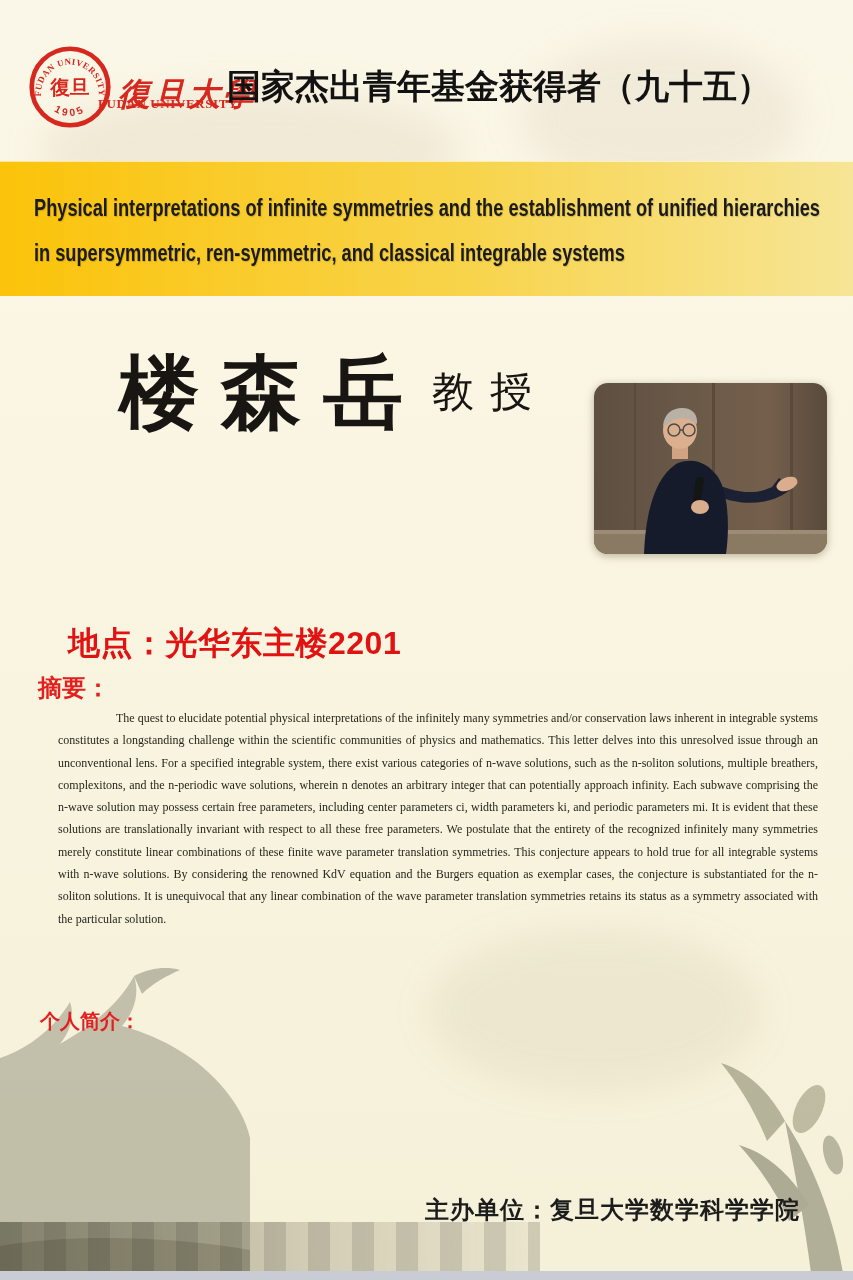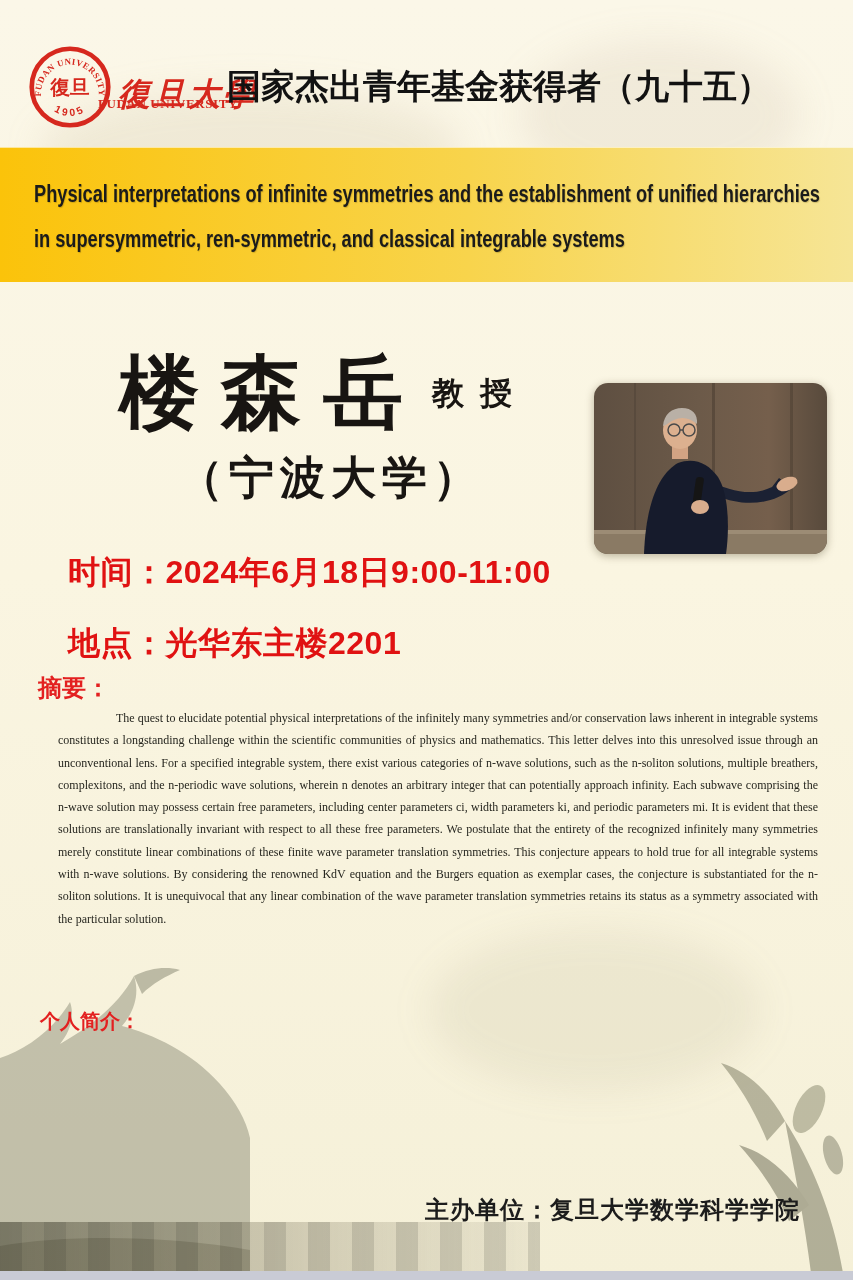--- a/index.html
+++ b/index.html
@@ -26,32 +26,32 @@
   .seal { position:absolute; left:28px; top:45px; width:84px; height:84px; }
   .seal-arc { letter-spacing:0.5px; font-weight:bold; font-family:"Liberation Serif", serif; }
   .logo-calli { position:absolute; left:118px; top:52px; font-family:"DejaVu Serif", serif;
     font-weight:bold; font-style:italic; font-size:32px; letter-spacing:3px; color:#D6281E;margin-top:21px; }
   .logo-latin { position:absolute; left:98px; top:96px; font-family:"Liberation Serif", serif;
     font-weight:bold; font-size:13px; letter-spacing:0.6px; color:#D6281E; }
   .forum-title { position:absolute; left:227px; top:64px; font-size:34px; font-weight:800;
     color:#121212; letter-spacing:0px; white-space:nowrap; }
 
   
-  .banner { position:absolute; left:0; top:147px; width:853px; height:135px;
+  .banner { position:absolute; left:0; top:161px; width:853px; height:135px;
     background:linear-gradient(90deg,#FBC30A 0%, #F8D44C 55%, #F6E596 100%);
     box-shadow:0 1px 0 rgba(255,255,255,0.6) inset; }
   .banner-text { position:absolute; left:34px; top:24px; width:1065px; font-size:24.5px;
     font-weight:bold; color:#1b1b1b; line-height:45px; transform:scaleX(0.743);
     transform-origin:0 0; text-shadow:1px 1px 1px rgba(90,70,0,0.25); }
 
   
   .speaker-name { position:absolute; left:119px; top:340px; font-family:"DejaVu Serif", serif;
     font-weight:bold; font-size:80px; letter-spacing:22px; color:#181512; }
-  .speaker-title { position:absolute; left:432px; top:372px; font-family:"DejaVu Serif", serif;
-    font-weight:bold; font-size:32px; letter-spacing:16px; color:#181512; }
+  .speaker-title { position:absolute; left:432px; top:364px; font-family:"DejaVu Serif", serif;
+    font-weight:normal; font-size:42px; letter-spacing:16px; color:#181512; }
   .speaker-affil { position:absolute; left:178px; top:448px; font-family:"DejaVu Serif", serif;
     font-weight:bold; font-size:45px; letter-spacing:6px; color:#181512; }
   .photo { position:absolute; left:594px; top:383px; width:233px; height:171px;
     border-radius:14px; overflow:hidden; box-shadow:0 2px 8px rgba(60,50,20,0.35); }
   .photo svg { display:block; width:100%; height:100%; }
 
   
   .info-line { position:absolute; left:68px; white-space:nowrap; font-size:32px;
     font-weight:900; color:#E01212; letter-spacing:0.5px; }
   .info-time { top:551px; }
@@ -111,21 +111,20 @@
   <div class="logo-calli">復旦大學</div>
   <div class="logo-latin">FUDAN UNIVERSITY</div>
   <div class="forum-title">国家杰出青年基金获得者（九十五）</div>
 
   <div class="banner">
     <div class="banner-text">Physical interpretations of infinite symmetries and the establishment of unified hierarchies in supersymmetric, ren-symmetric, and classical integrable systems</div>
   </div>
 
   <div class="speaker-name">楼森岳</div>
   <div class="speaker-title">教授</div>
-  <div class="speaker-affil">（宁波大学）</div>
 
   <div class="photo">
     <svg viewBox="0 0 233 171" preserveAspectRatio="none" aria-hidden="true">
       <defs>
         <linearGradient id="wood" x1="0" y1="0" x2="1" y2="0">
           <stop offset="0" stop-color="#5E4F41"></stop>
             <stop offset="0.45" stop-color="#6C5A49"></stop>
           <stop offset="0.75" stop-color="#755F4C"></stop>
             <stop offset="1" stop-color="#584A3C"></stop>
         </linearGradient>
@@ -147,23 +146,20 @@
 
       <rect x="78" y="60" width="16" height="16" fill="#D2A383"></rect>
       <ellipse cx="86" cy="47" rx="17" ry="19" fill="#DCB08F"></ellipse>
       <path d="M69,43 C70,31 78,25 88,25 C98,25 104,31 103,41 C96,35 88,33 80,37 C74,40 71,43 69,43 Z" fill="#B9B0A6"></path>
       <circle cx="80" cy="47" r="6" fill="none" stroke="#4A4A4A" stroke-width="1.5"></circle>
       <circle cx="95" cy="47" r="6" fill="none" stroke="#4A4A4A" stroke-width="1.5"></circle>
       <line x1="86" y1="47" x2="89" y2="47" stroke="#4A4A4A" stroke-width="1.5"></line>
     </svg>
   </div>
 
-  <div class="info-line info-time">
-    <span>时间：</span><span>2024年6月18日9:00-11:00</span>
-  </div>
   <div class="info-line info-loc">
     <span>地点：</span><span>光华东主楼2201</span>
   </div>
 
   <div class="abs-heading">摘要：</div>
   <div class="abs-text">The quest to elucidate potential physical interpretations of the infinitely many symmetries and/or conservation laws inherent in integrable systems constitutes a longstanding challenge within the scientific communities of physics and mathematics. This letter delves into this unresolved issue through an unconventional lens. For a specified integrable system, there exist various categories of n-wave solutions, such as the n-soliton solutions, multiple breathers, complexitons, and the n-periodic wave solutions, wherein n denotes an arbitrary integer that can potentially approach infinity. Each subwave comprising the n-wave solution may possess certain free parameters, including center parameters ci, width parameters ki, and periodic parameters mi. It is evident that these solutions are translationally invariant with respect to all these free parameters. We postulate that the entirety of the recognized infinitely many symmetries merely constitute linear combinations of these finite wave parameter translation symmetries. This conjecture appears to hold true for all integrable systems with n-wave solutions. By considering the renowned KdV equation and the Burgers equation as exemplar cases, the conjecture is substantiated for the n-soliton solutions. It is unequivocal that any linear combination of the wave parameter translation symmetries retains its status as a symmetry associated with the particular solution.</div>
 
   <div class="bio-heading">个人简介：</div>
 
   <div class="organizer">主办单位：复旦大学数学科学学院</div>

